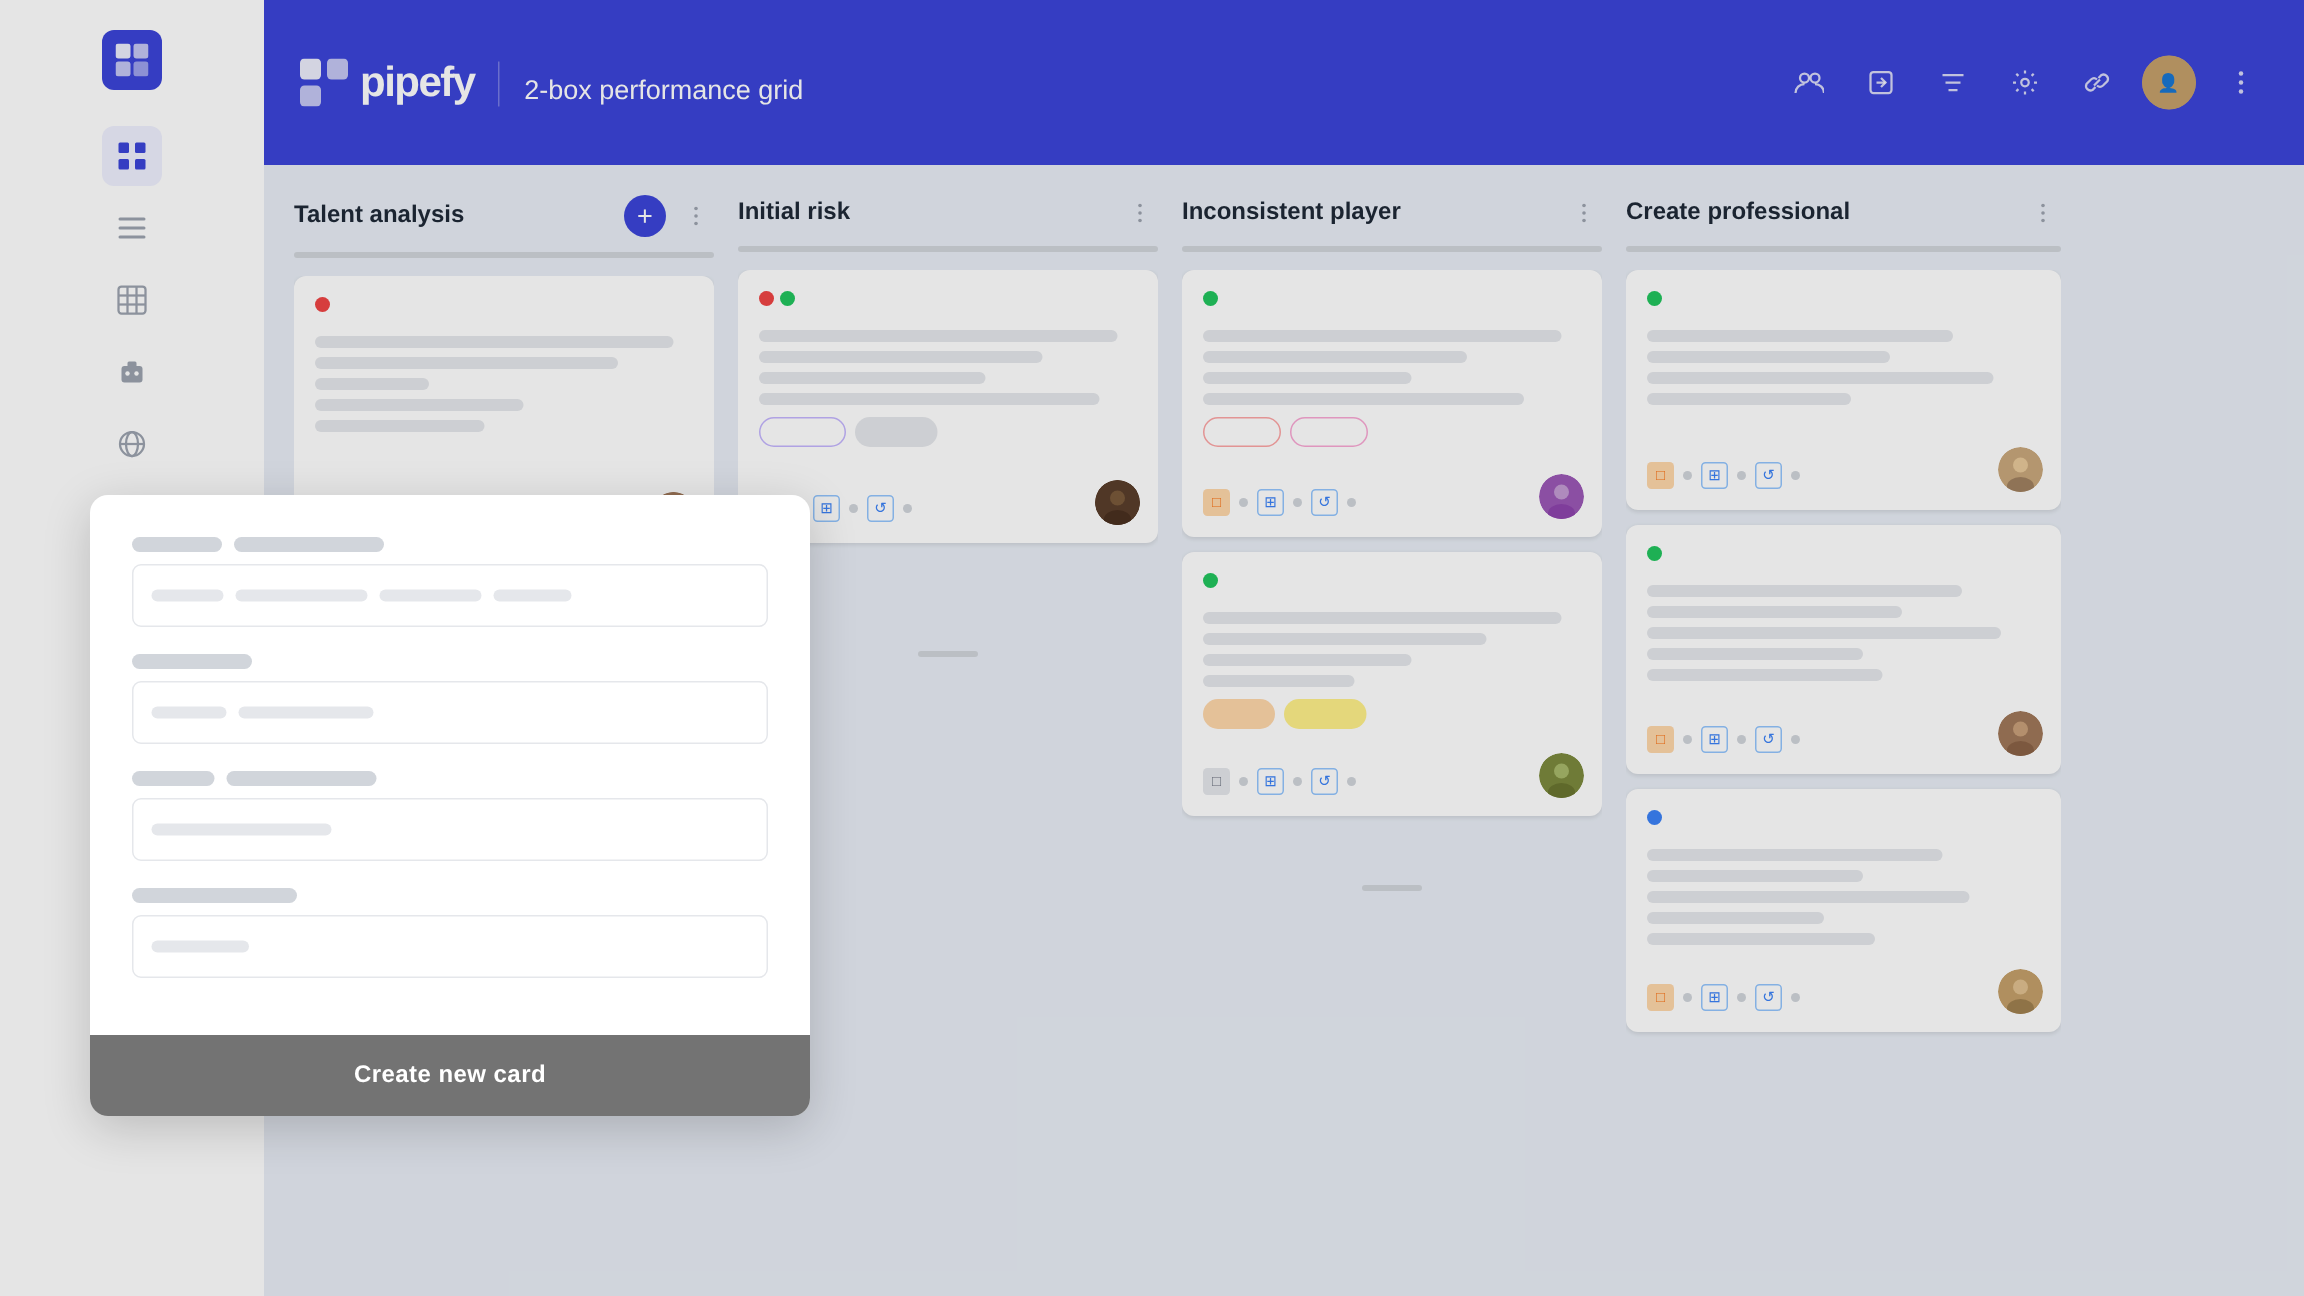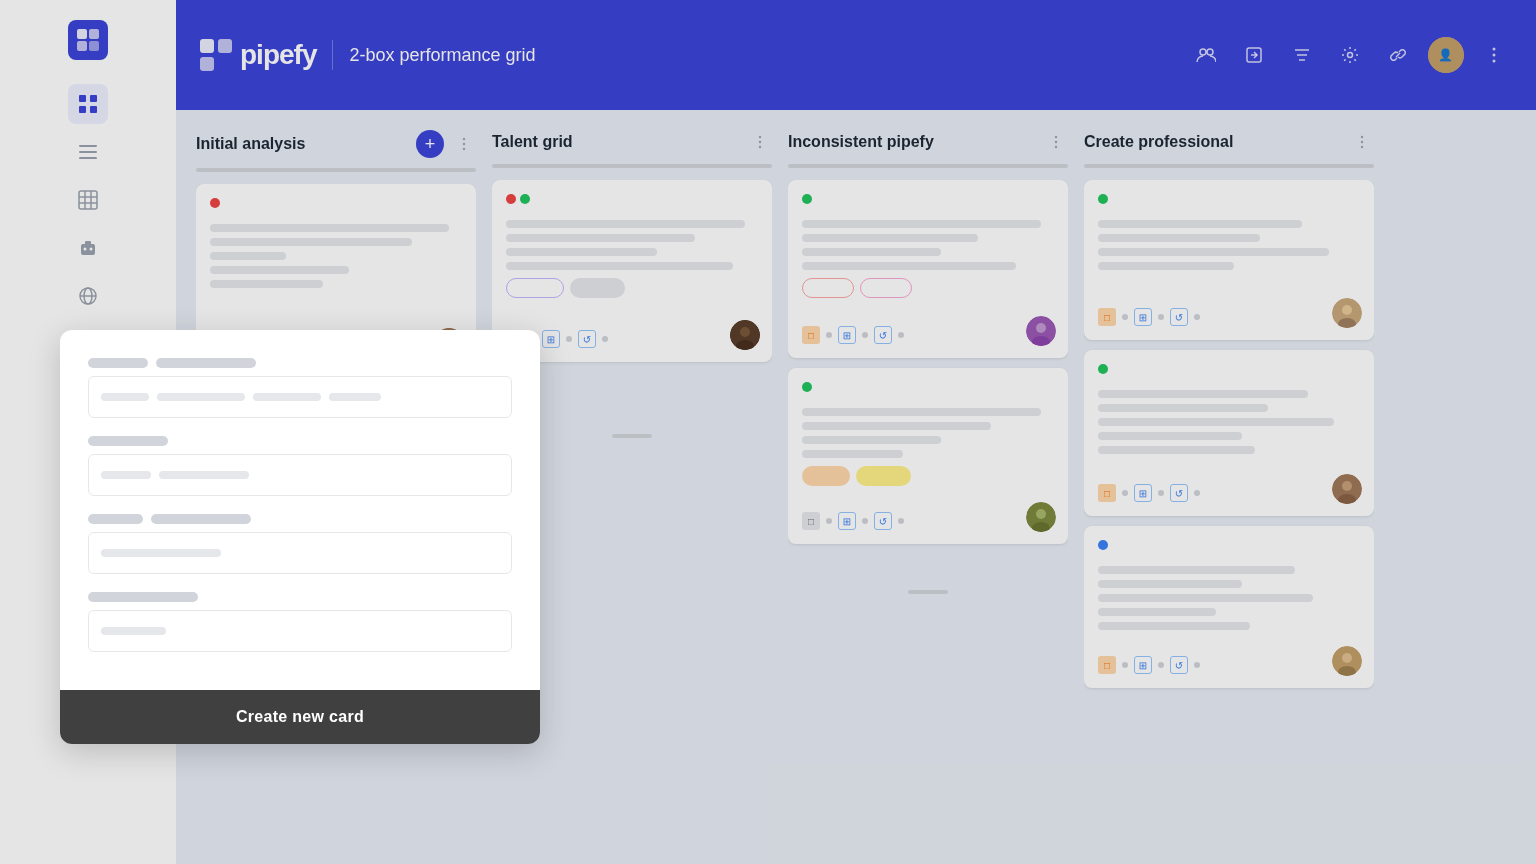--- a/index.html
+++ b/index.html
@@ -56,21 +56,21 @@
     .header {
       background: #3b44d8;
       height: 110px;
       display: flex;
       align-items: center;
       padding: 0 24px;
       position: relative;
     }
     .header-logo {
       display: flex;
-      align-items: center;
+      align-items: flex-end;
       gap: 0;
     }
     .pipefy-logo {
       color: #fff;
       font-size: 28px;
       font-weight: 700;
       letter-spacing: -1px;
     }
     .header-divider {
       width: 1px; height: 30px;
@@ -302,21 +302,21 @@
       display: flex;
       gap: 8px;
       align-items: center;
     }
     .input-ph-chunk {
       height: 8px;
       border-radius: 4px;
       background: #e5e7eb;
     }
     .eval-modal-footer {
-      background: #404040;
+      background: #737373;
       padding: 18px 28px;
       display: flex;
       align-items: center;
       justify-content: center;
     }
     .create-card-btn {
       color: #fff;
       font-size: 16px;
       font-weight: 600;
       background: none;
@@ -443,21 +443,21 @@
           <circle cx="10" cy="14" r="1.5" fill="rgba(255,255,255,0.8)"></circle>
         </svg>
       </div>
     </div>
   </div>
 
   <div class="board">
 
     <div class="column">
       <div class="column-header">
-        <span class="column-title">Initial analysis</span>
+        <span class="column-title">Talent analysis</span>
         <div class="column-add-btn">+</div>
         <div class="column-menu-btn">
           <svg width="16" height="16" viewBox="0 0 16 16" fill="#9ca3af">
             <circle cx="8" cy="3" r="1.2"></circle>
               <circle cx="8" cy="8" r="1.2"></circle>
               <circle cx="8" cy="13" r="1.2"></circle>
           </svg>
         </div>
       </div>
       <div class="column-bar bar-gray"></div>
@@ -488,21 +488,21 @@
                 <ellipse cx="15" cy="26" rx="9" ry="6" fill="#8b6347"></ellipse>
               </svg>
             </div>
           </div>
         </div>
       </div>
     </div>
 
     <div class="column">
       <div class="column-header">
-        <span class="column-title">Talent grid</span>
+        <span class="column-title">Initial risk</span>
         <div class="column-menu-btn">
           <svg width="16" height="16" viewBox="0 0 16 16" fill="#9ca3af">
             <circle cx="8" cy="3" r="1.2"></circle>
               <circle cx="8" cy="8" r="1.2"></circle>
               <circle cx="8" cy="13" r="1.2"></circle>
           </svg>
         </div>
       </div>
       <div class="column-bar bar-gray"></div>
       <div class="column-cards">
@@ -540,21 +540,21 @@
         </div>
 
         <div style="height:80px;display:flex;flex-direction:column;align-items:center;justify-content:flex-end;padding-bottom:10px;">
           <div style="width:40px;height:4px;border-radius:2px;background:#d1d5db;margin-bottom:4px;"></div>
         </div>
       </div>
     </div>
 
     <div class="column">
       <div class="column-header">
-        <span class="column-title">Inconsistent pipefy</span>
+        <span class="column-title">Inconsistent player</span>
         <div class="column-menu-btn">
           <svg width="16" height="16" viewBox="0 0 16 16" fill="#9ca3af">
             <circle cx="8" cy="3" r="1.2"></circle>
               <circle cx="8" cy="8" r="1.2"></circle>
               <circle cx="8" cy="13" r="1.2"></circle>
           </svg>
         </div>
       </div>
       <div class="column-bar bar-gray"></div>
       <div class="column-cards">

